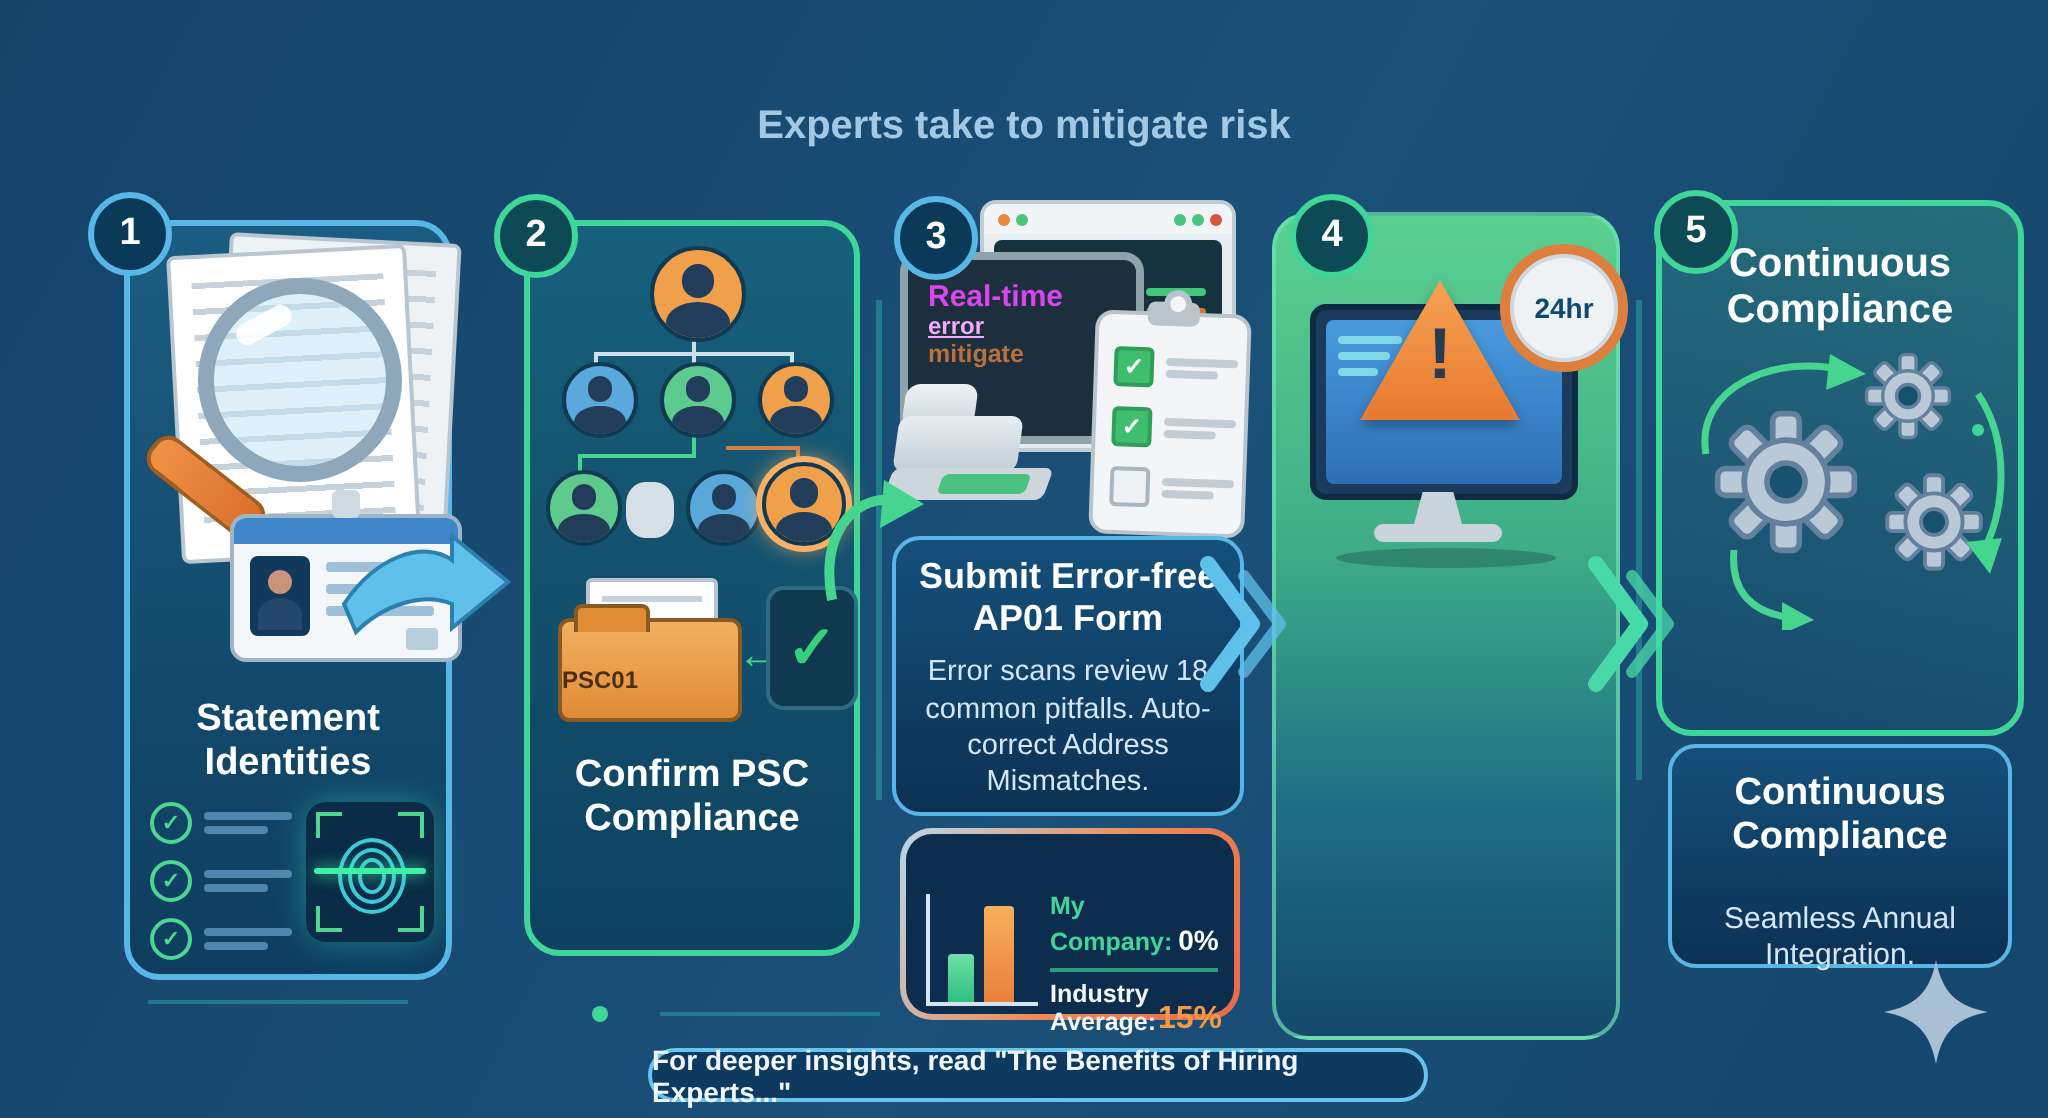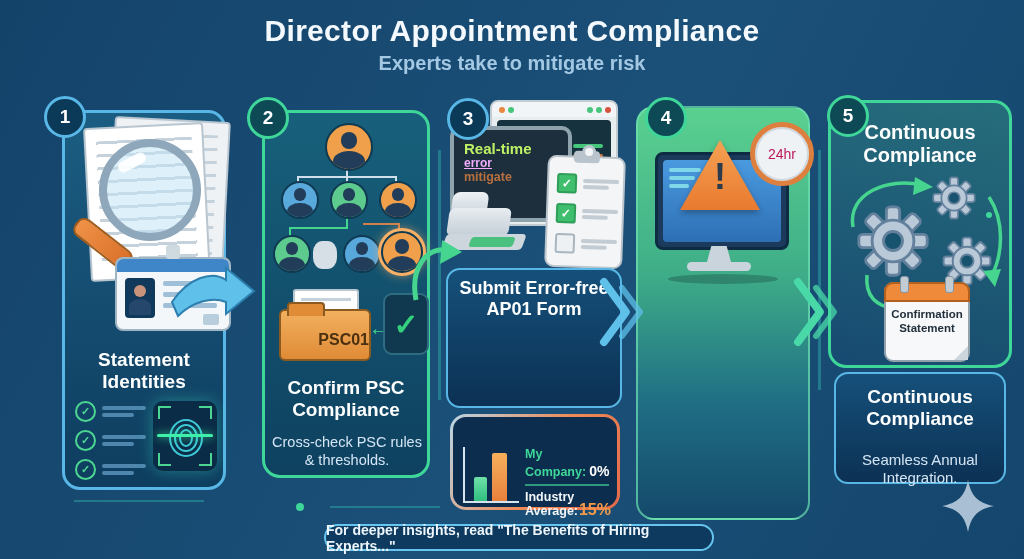--- a/index.html
+++ b/index.html
@@ -117,21 +117,21 @@
   .ol-g3{left:22px;top:104px;width:2px;height:9px;background:#46d58e;}
   .ol-o1{left:96px;top:100px;width:37px;height:2px;background:#d2804a;}
   .ol-o2{left:131px;top:100px;width:2px;height:10px;background:#d2804a;}
   .folder-zone{position:absolute;left:0;top:176px;width:164px;height:82px;}
   .f-paper{position:absolute;left:28px;top:0;width:62px;height:46px;background:#fff;
       border:2px solid #b9c6d0;border-radius:3px;}
   .f-paper::after{content:"";position:absolute;left:6px;right:6px;top:7px;bottom:7px;
       background:repeating-linear-gradient(180deg,#c5d2db 0 3px,transparent 3px 11px);}
   .folder{position:absolute;left:14px;top:20px;width:88px;height:48px;border-radius:6px;
       background:linear-gradient(180deg,#f2b05f,#e08b36);border:2px solid #8a5a20;
-      text-align:right;font-size:16px;font-weight:bold;color:#4a3010;line-height:58px;}
+      text-align:left;font-size:12px;font-weight:bold;color:#4a3010;line-height:58px;}
   .folder::before{content:"";position:absolute;left:6px;top:-9px;width:34px;height:12px;
       border-radius:4px 4px 0 0;background:#e08b36;border:2px solid #8a5a20;border-bottom:none;}
   .f-arrow{position:absolute;left:104px;top:28px;color:#46d58e;font-size:20px;font-weight:bold;}
   .f-arrow::after{content:"←";}
   .check-card{position:absolute;left:118px;top:4px;width:42px;height:58px;background:#10384e;
       border:2.5px solid #2f6b82;border-radius:9px;display:flex;align-items:center;
       justify-content:center;color:#35d07e;font-size:30px;font-weight:bold;}
   .check-card::after{content:"✓";}
   .t2{position:absolute;left:0;top:264px;}
   .s2{position:absolute;left:6px;top:312px;width:152px;}
@@ -148,21 +148,21 @@
       border-radius:4px;}
   .bs-line{position:absolute;height:4px;border-radius:2px;}
   .bl1{left:6px;top:7px;width:26px;background:#46c57c;}
   .bl2{left:6px;top:15px;width:18px;background:#2f8f60;}
   .br1{right:8px;top:24px;width:30px;background:#46c57c;}
   .br2{right:8px;top:34px;width:30px;background:#d07845;}
   .br3{right:8px;top:44px;width:26px;background:#d07845;}
   .br4{right:8px;top:54px;width:30px;background:#46c57c;}
   .fwin{position:absolute;left:2px;top:26px;width:122px;height:96px;background:#1d2f3d;
       border:4px solid #8fa3ad;border-radius:10px;padding:10px 0 0 10px;box-sizing:border-box;}
-  .fw1{font-size:15px;font-weight:bold;color:#bef264;}
+  .fw1{font-size:15px;font-weight:bold;color:#d946ef;}
   .fw2{font-size:12px;font-weight:bold;color:#f0abfc;line-height:1.05;text-decoration:underline;}
   .fw3{font-size:12.5px;font-weight:bold;color:#b8703e;}
   .scan-hump{position:absolute;left:4px;top:92px;width:36px;height:22px;background:
       linear-gradient(180deg,#eef2f5,#ccd6dd);border-radius:7px;transform:skewX(-8deg);z-index:3;}
   .scan-body{position:absolute;left:0;top:108px;width:62px;height:28px;background:
       linear-gradient(180deg,#e8edf1,#c3ced6);border-radius:6px;transform:skewX(-8deg);z-index:3;}
   .scan-tray{position:absolute;left:-4px;top:134px;width:80px;height:16px;background:#cdd6dd;
       border-radius:4px;transform:skewX(-20deg);z-index:3;}
   .scan-tray::after{content:"";position:absolute;left:26px;top:3px;width:44px;height:10px;
       background:#4ac17e;border-radius:3px;}
@@ -219,21 +219,21 @@
   .warn-mark{position:absolute;left:0;top:16px;width:100%;text-align:center;color:#2a3b4d;
       font-size:36px;font-weight:bold;}
   .warn-mark::after{content:"!";}
   .stand{position:absolute;left:57px;top:112px;width:24px;height:16px;background:#c9d4dd;
       clip-path:polygon(18% 0,82% 0,100% 100%,0 100%);}
   .mbase{position:absolute;left:37px;top:128px;width:64px;height:9px;border-radius:5px;
       background:#c9d4dd;}
   .clock{position:absolute;left:100px;top:-12px;width:54px;height:54px;border-radius:50%;
       background:#eef2f5;border:5px solid #dd7f3e;box-shadow:inset 0 0 0 2px #cfd8de;
       display:flex;align-items:center;justify-content:center;z-index:3;
-      font-size:14px;font-weight:normal;color:#be185d;text-align:right;}
+      font-size:14px;font-weight:bold;color:#0c4a6e;text-align:right;}
   
   .t5top{position:absolute;left:0;top:18px;font-size:20px;}
   .gears{position:absolute;left:8px;top:72px;width:168px;height:140px;}
   .gear{position:absolute;}
   .g-big{left:16px;top:28px;width:76px;height:76px;}
   .g-small{left:92px;top:0;width:46px;height:46px;}
   .g-med{left:102px;top:60px;width:52px;height:52px;}
   .cal{position:absolute;left:884px;top:276px;width:86px;height:86px;z-index:5;}
   .cal-body{position:absolute;left:0;top:6px;width:86px;height:80px;background:#f6f8fa;
       border:2px solid #93a3ae;border-radius:9px;box-sizing:border-box;}
@@ -254,21 +254,20 @@
   .footer-pill{position:absolute;left:324px;top:524px;width:390px;height:27px;
       border:2px solid #66c4ef;border-radius:16px;background:#0d3a5e;z-index:6;
       display:flex;align-items:center;justify-content:center;
       font-size:14px;font-weight:bold;color:#eef6fc;cursor:pointer;box-sizing:border-box;}
 </style>
 </head>
 <body>
 
 <div class="stage">
 
-  <h1 class="hd-title">Director Appointment Compliance</h1>
   <div class="hd-sub">Experts take to mitigate risk</div>
 
   <div class="deco-line" style="left:438px;top:150px;width:3px;height:250px;"></div>
   <div class="deco-line" style="left:74px;top:500px;width:130px;height:2px;"></div>
   <div class="deco-line" style="left:330px;top:506px;width:110px;height:2px;"></div>
   <div class="deco-line" style="left:818px;top:150px;width:3px;height:240px;"></div>
   <div class="dotg" style="left:296px;top:503px;width:8px;height:8px;"></div>
   <div class="dotg" style="left:986px;top:212px;width:6px;height:6px;"></div>
 
   <div class="badge blue" style="left:44px;top:96px;">1</div>
@@ -350,21 +349,20 @@
       <div class="avatar av-3b"></div>
       <div class="avatar av-3c"></div>
     </div>
     <div class="folder-zone">
       <div class="f-paper"></div>
       <div class="folder">PSC01</div>
       <span class="f-arrow"></span>
       <div class="check-card"></div>
     </div>
     <div class="step-title t2">Confirm PSC Compliance</div>
-    <div class="step-sub s2">Cross-check PSC rules &amp; thresholds.</div>
   </section>
 
   <div class="badge blue" style="left:447px;top:98px;">3</div>
   <div class="illus3">
     <div class="bwin">
       <div class="bwin-bar">
         <span class="dot d1"></span>
           <span class="dot d2"></span>
         <span class="dot d3"></span>
           <span class="dot d4"></span>
@@ -407,20 +405,21 @@
           <span class="cb-box cb-empty"></span>
           <span class="cb-lines">
             <i></i>
             <i></i>
           </span>
         </div>
     </div>
   </div>
   <section class="subpanel sp3">
     <div class="step-title" style="font-size:18px;">Submit Error-free AP01 Form</div>
+    <div class="step-sub">Error scans review 18 common pitfalls. Auto-correct Address Mismatches.</div>
   </section>
   <div class="rj-wrap">
     <div class="rj">
       <div class="rj-chart">
         <span class="rj-bar rb1"></span>
         <span class="rj-bar rb2"></span>
       </div>
       <div class="rj-text">
         <div>
           <span class="rj-l1">My Company:</span><span class="rj-l1 rj-v1">0%</span>
@@ -492,28 +491,20 @@
           <rect x="16.5" y="2" width="7" height="36" rx="2"></rect>
           <rect x="2" y="16.5" width="36" height="7" rx="2"></rect>
           <rect x="16.5" y="2" width="7" height="36" rx="2" transform="rotate(45 20 20)"></rect>
           <rect x="16.5" y="2" width="7" height="36" rx="2" transform="rotate(-45 20 20)"></rect>
           <circle cx="20" cy="20" r="11"></circle>
         </g>
         <circle cx="20" cy="20" r="5" fill="#17536e" stroke="#63809c" stroke-width="1.5"></circle>
       </svg>
     </div>
   </section>
-  <div class="cal">
-    <div class="cal-body"></div>
-    <div class="cal-head"></div>
-    <span class="cal-pin cp1"></span>
-      <span class="cal-pin cp2"></span>
-    <div class="cal-label">Confirmation Statement</div>
-    <div class="cal-fold"></div>
-  </div>
   <section class="subpanel sp5">
     <div class="step-title">Continuous Compliance</div>
     <div class="step-sub" style="font-size:15px;margin-top:21px;">Seamless Annual Integration.</div>
   </section>
 
   <svg class="flow" style="left:168px;top:256px;" width="92" height="72" viewBox="0 0 92 72">
     <path d="M4,46 C20,22 44,14 58,24 L58,12 L86,35 L58,58 L58,46 C44,40 24,46 10,60 Z" fill="#5fc0ea" stroke="#2c7fae" stroke-width="2"></path>
   </svg>
   <svg class="flow" style="left:408px;top:238px;" width="60" height="70" viewBox="0 0 60 70">
     <path d="M8,62 C2,30 18,10 38,12" fill="none" stroke="#46d58e" stroke-width="5"></path>

